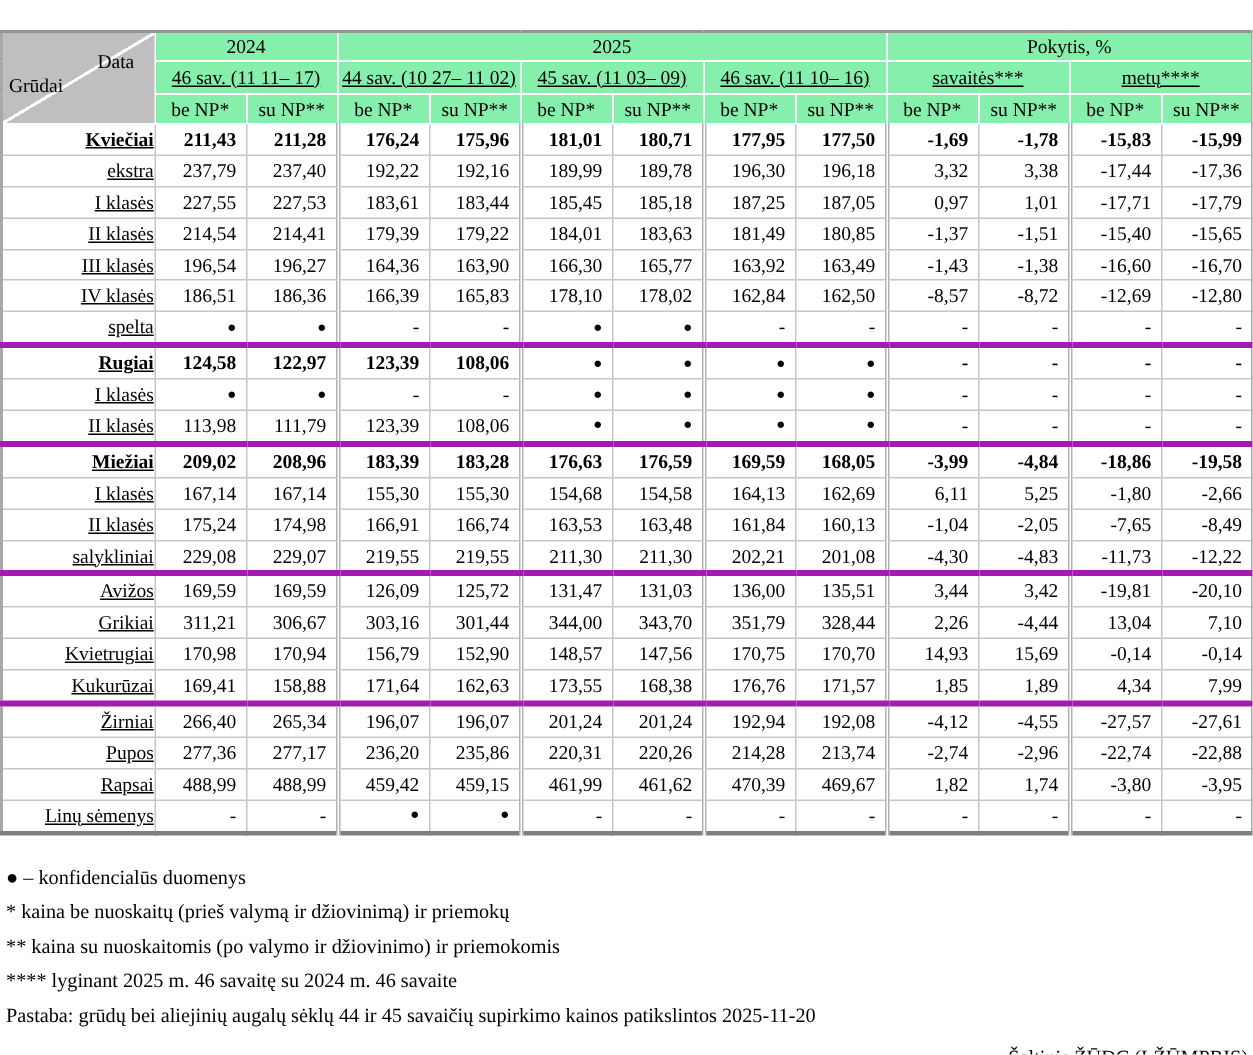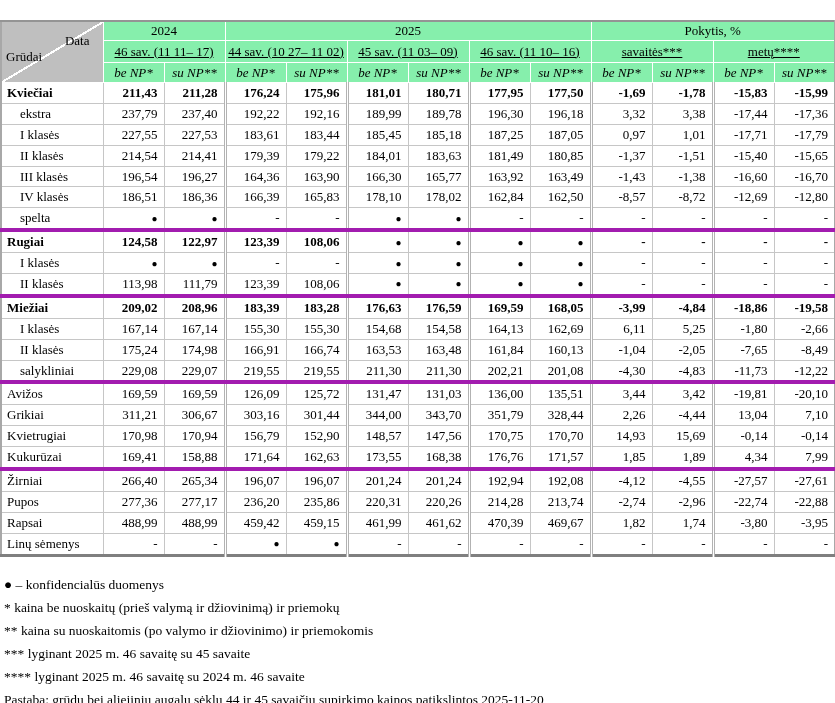--- a/index.html
+++ b/index.html
@@ -13,26 +13,26 @@
     border-top:2px solid #949494;border-left:2px solid #a8a8a8;border-right:2px solid #a8a8a8;
     border-bottom:3px solid #7f7f7f;
     margin-top:20px;
   }
   th{
     background:#86efac;border:1px solid #ffffff;
     font-weight:normal;font-size:13px;padding:0;overflow:hidden;white-space:nowrap;
   }
   thead tr.r1 th{height:18px;}
   thead tr.r2 th{height:21px;text-decoration:underline;}
-  thead tr.r3 th{height:19px;font-style:italic;}
+  thead tr.r3 th{height:19px;}
   td{
     border:1px solid #c6c6c6;font-size:13px;height:19.9px;
     padding:0 6px 0 0;overflow:hidden;white-space:nowrap;
   }
-  td.label{text-align:left;padding-left:5px;padding-right:0;}
+  td.label{text-align:right;padding-left:5px;padding-right:0;text-decoration:underline;}
   td.indent{padding-left:18px;}
   td.num{text-align:right;}
   tr.bold td{font-weight:bold;}
   tr.section td{border-top:4px solid #a21caf;}
   td.gstart{border-left:3px double #b2b2b2;}
   td.dot{font-size:10px;}
   .corner{
     position:relative;padding:0;
     background-color:#bfbfbf;
     background-image:linear-gradient(to bottom right,
@@ -429,21 +429,20 @@
         <td class="num gstart">-</td>
         <td class="num">-</td>
       </tr>
     </tbody>
 </table>
 
 <div class="notes">
   <div class="note-line">● – konfidencialūs duomenys</div>
   <div class="note-line">* kaina be nuoskaitų (prieš valymą ir džiovinimą) ir priemokų</div>
   <div class="note-line">** kaina su nuoskaitomis (po valymo ir džiovinimo) ir priemokomis</div>
-  <div class="note-line">*** lyginant 2025 m. 46 savaitę su 45 savaite</div>
   <div class="note-line">****  lyginant 2025 m. 46 savaitę su 2024 m. 46 savaite</div>
   <div class="note-line">Pastaba: grūdų bei aliejinių augalų sėklų  44  ir 45 savaičių supirkimo kainos patikslintos 2025-11-20</div>
 </div>
 
 <div class="source">
   <div class="source-line">Šaltinis  ŽŪDC (LŽŪMPRIS)</div>
 
 </div>
 
 </body></html>

